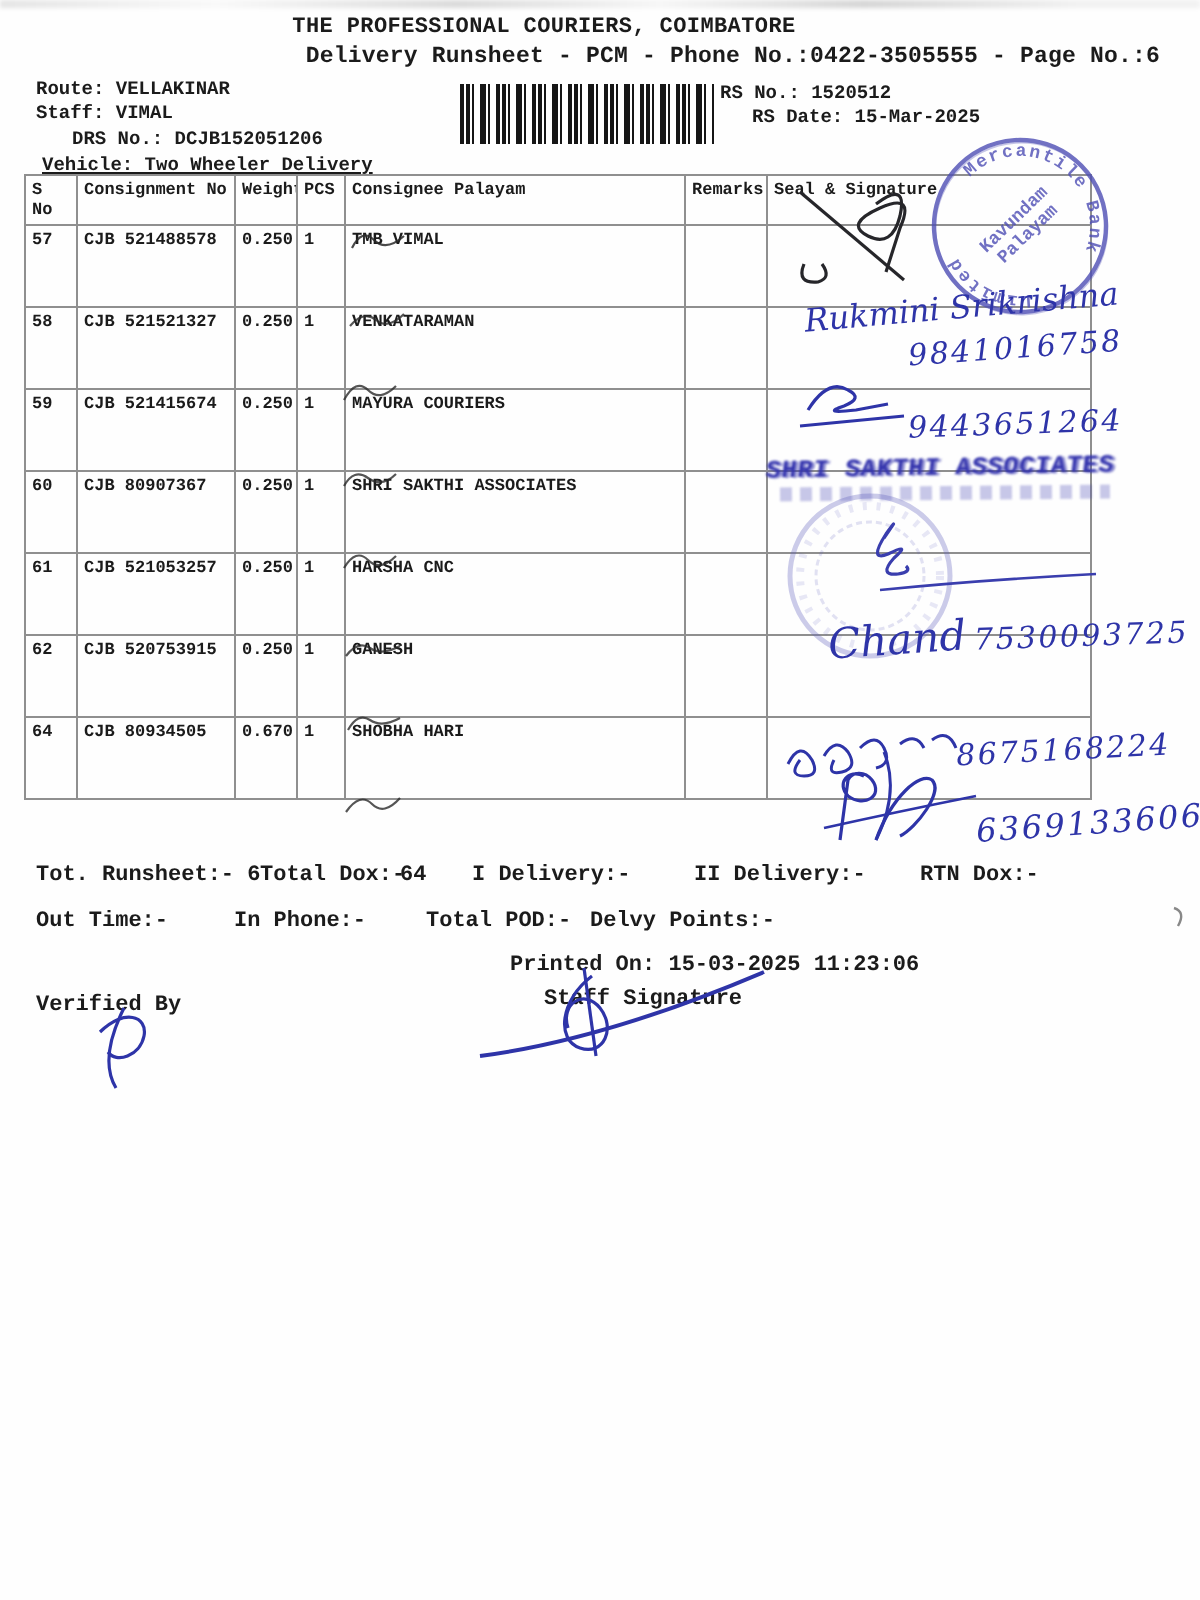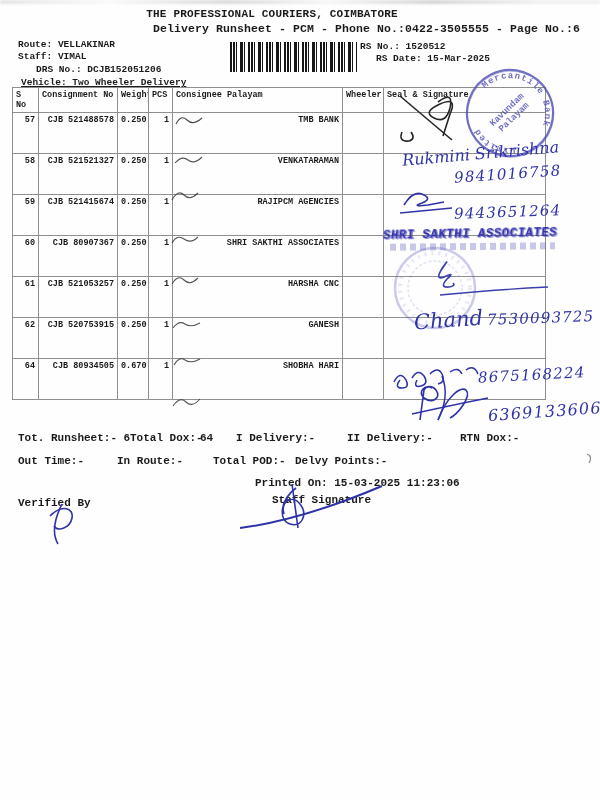--- a/index.html
+++ b/index.html
@@ -26,21 +26,21 @@
   }
   table.runsheet{
     position:absolute;top:87px;left:12px;width:533px;
     border-collapse:collapse;table-layout:fixed;
   }
   table.runsheet th,table.runsheet td{
     border:1px solid #8f8f8f;font-size:8.5px;font-weight:700;
     vertical-align:top;text-align:left;padding:2px 3px;overflow:hidden;
   }
   table.runsheet th{height:12px;}
-  table.runsheet td{height:36px;text-align:right;}
+  table.runsheet td{height:36px;}
   td.c-pcs,th.c-pcs{padding-left:6px;}
   th.c-seal{padding-left:24px;}
   .scan-top{top:0;left:0;width:600px;height:4px;
     background:linear-gradient(90deg,rgba(0,0,0,.10),rgba(0,0,0,.02) 18%,rgba(0,0,0,.14) 38%,rgba(0,0,0,.03) 55%,rgba(0,0,0,.16) 72%,rgba(0,0,0,.05) 90%);
     filter:blur(1px);}
   
   .f{font-size:11px;}
   
   .hand{position:absolute;font-family:"DejaVu Serif","Liberation Serif",serif;
     font-style:italic;color:#2e34a8;white-space:nowrap;font-weight:400;}
@@ -84,49 +84,49 @@
         <col style="width:41px">
         <col style="width:162px">
     </colgroup>
     <thead>
       <tr>
         <th>S No</th>
         <th>Consignment No</th>
         <th>Weight</th>
         <th class="c-pcs">PCS</th>
         <th>Consignee Palayam</th>
-        <th>Wheeler</th>
+        <th>Remarks</th>
         <th class="c-seal">Seal &amp; Signature</th>
       </tr>
     </thead>
     <tbody>
       <tr>
         <td>57</td>
         <td>CJB 521488578</td>
         <td>0.250</td>
         <td class="c-pcs">1</td>
-        <td>TMB BANK</td>
+        <td>TMB VIMAL</td>
         <td></td>
         <td></td>
       </tr>
       <tr>
         <td>58</td>
         <td>CJB 521521327</td>
         <td>0.250</td>
         <td class="c-pcs">1</td>
         <td>VENKATARAMAN</td>
         <td></td>
         <td></td>
       </tr>
       <tr>
         <td>59</td>
         <td>CJB 521415674</td>
         <td>0.250</td>
         <td class="c-pcs">1</td>
-        <td>RAJIPCM AGENCIES</td>
+        <td>MAYURA COURIERS</td>
         <td></td>
         <td></td>
       </tr>
       <tr>
         <td>60</td>
         <td>CJB 80907367</td>
         <td>0.250</td>
         <td class="c-pcs">1</td>
         <td>SHRI SAKTHI ASSOCIATES</td>
         <td></td>
@@ -245,21 +245,21 @@
   <div class="hand phone" style="left:488px;top:402px;font-size:16px;transform:rotate(-4deg)">6369133606</div>
 
   <div class="abs f" style="left:18px;top:432px">Tot. Runsheet:- 6</div>
   <div class="abs f" style="left:130px;top:432px">Total Dox:-</div>
   <div class="abs f" style="left:200px;top:432px">64</div>
   <div class="abs f" style="left:236px;top:432px">I Delivery:-</div>
   <div class="abs f" style="left:347px;top:432px">II Delivery:-</div>
   <div class="abs f" style="left:460px;top:432px">RTN Dox:-</div>
 
   <div class="abs f" style="left:18px;top:455px">Out Time:-</div>
-  <div class="abs f" style="left:117px;top:455px">In Route:-</div>
+  <div class="abs f" style="left:117px;top:455px">In Phone:-</div>
   <div class="abs f" style="left:213px;top:455px">Total POD:-</div>
   <div class="abs f" style="left:295px;top:455px">Delvy Points:-</div>
 
   <div class="abs f" style="left:255px;top:477px">Printed On: 15-03-2025 11:23:06</div>
 
   <div class="abs f" style="left:18px;top:497px">Verified By</div>
   <div class="abs f" style="left:272px;top:494px">Staff Signature</div>
 
   <svg style="left:40px;top:500px" width="48" height="48">
     <path d="M22,4 C14,20 12,34 18,44" fill="none" stroke="#2e34a8" stroke-width="1.6"></path>

